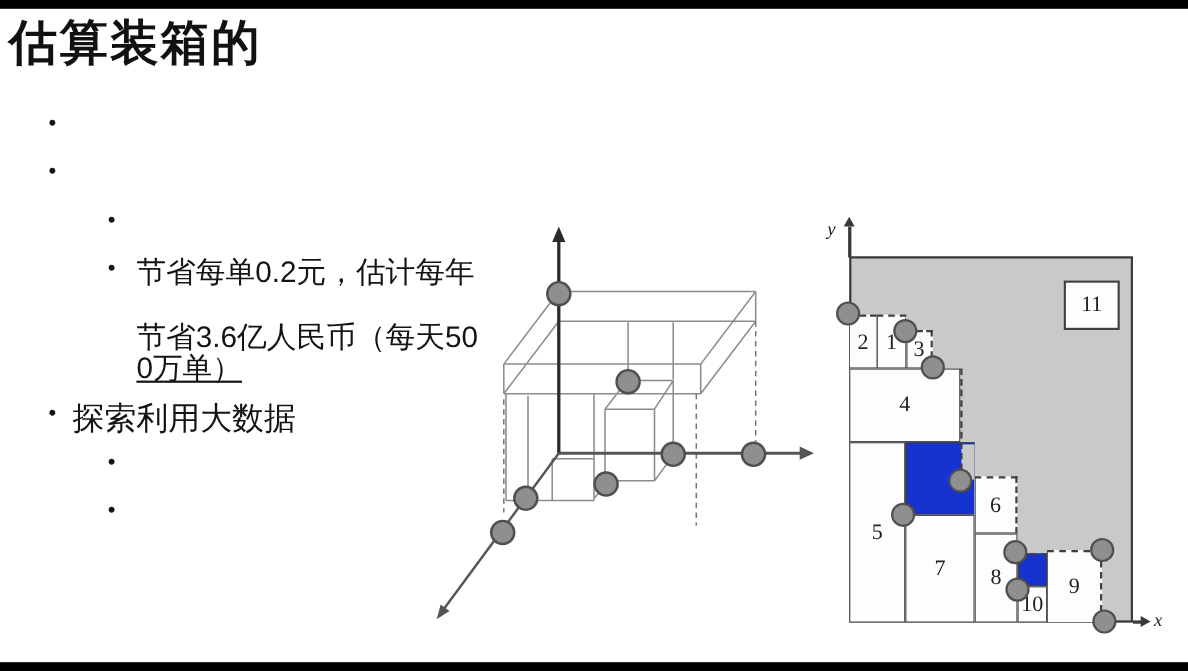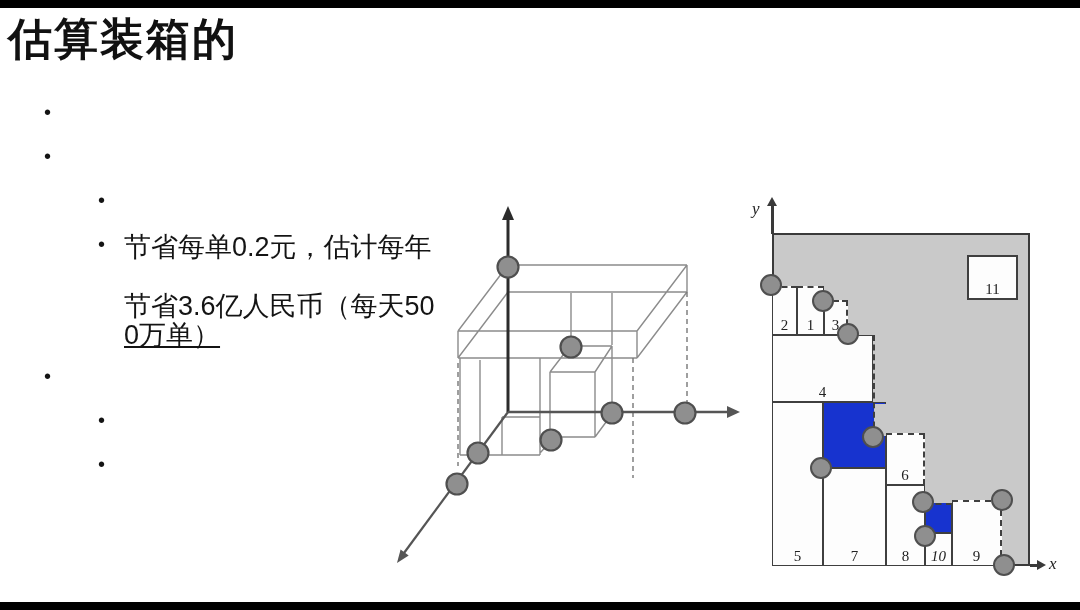--- a/index.html
+++ b/index.html
@@ -15,22 +15,22 @@
   .bullet-row.lvl2{left:124px;font-size:27px;}
   .marker{position:absolute;font-size:20px;top:4px;}
   .lvl1 > .marker{left:-22px;}
   .lvl2 > .marker{left:-26px;}
   
   #fig3d{position:absolute;left:0;top:0;pointer-events:none;}
   
   #packing{position:absolute;left:0;top:0;width:1080px;height:610px;pointer-events:none;}
   .pcontainer{position:absolute;background:#c9c9c9;border:2.5px solid #3a3a3a;box-sizing:border-box;}
   .pbox{position:absolute;background:#fdfdfd;border:1.6px solid #3f3f3f;box-sizing:border-box;
-        display:flex;align-items:flex-end;justify-content:center;
-        font-family:"Liberation Serif","DejaVu Serif",serif;font-size:15px;color:#222;}
+        display:flex;align-items:center;justify-content:center;
+        font-family:"Liberation Serif","DejaVu Serif",serif;font-size:20px;color:#222;}
   .pbox.d-top{border-top:2px dashed #3f3f3f;}
   .pbox.d-right{border-right:2px dashed #3f3f3f;}
   .pbox.thick{border-width:2.5px;}
   .pbox.borderless{border:none;}
   .vdash{position:absolute;width:0;border-left:2px dashed #3f3f3f;}
   .pdot{position:absolute;width:18px;height:18px;border-radius:50%;border:2.5px solid #4f4f4f;}
   .axis-label{position:absolute;font-family:"Liberation Serif","DejaVu Serif",serif;
               font-style:italic;font-size:17px;color:#222;}
   .axis-line{position:absolute;background:#3a3a3a;}
   .tri-up{position:absolute;width:0;height:0;border-left:5px solid transparent;
@@ -46,21 +46,21 @@
 
 <div class="title">估算装箱的</div>
 
 <div id="bullet-list">
     <div class="bullet-row lvl1" style="top: 97px;"><span class="marker">•</span></div>
     <div class="bullet-row lvl1" style="top: 141px;"><span class="marker">•</span></div>
     <div class="bullet-row lvl2" style="top: 185px;"><span class="marker">•</span></div>
     <div class="bullet-row lvl2" style="top: 229px;"><span class="marker">•</span><span>节省每单0.2元，估计每年</span></div>
     <div class="bullet-row lvl2" style="top: 288px;"><span>节省3.6亿人民币（每天50</span></div>
     <div class="bullet-row lvl2" style="top: 317px; text-decoration: underline;"><span>0万单）</span></div>
-    <div class="bullet-row lvl1" style="top: 361px;"><span class="marker">•</span></div>
+    <div class="bullet-row lvl1" style="top: 361px;"><span class="marker">•</span><span>探索利用大数据</span></div>
     <div class="bullet-row lvl2" style="top: 405px;"><span class="marker">•</span></div>
     <div class="bullet-row lvl2" style="top: 449px;"><span class="marker">•</span></div>
   </div>
 
 <svg id="fig3d" width="1080" height="610" viewBox="0 0 1080 610">
 
   <g stroke="#8c8c8c" stroke-width="1.4" fill="none">
 
     <path d="M508,265 H687 M508,292 H687 M687,265 V292
              M508,265 L458,331 M508,292 L458,358
@@ -126,21 +126,21 @@
       <div class="pbox d-top d-right" style="left: 886px; top: 433px; width: 39px; height: 52px;">
         <span>6</span>
       </div>
       <div class="pbox" style="left: 823px; top: 468px; width: 63px; height: 98px;">
         <span>7</span>
       </div>
       <div class="pbox" style="left: 886px; top: 485px; width: 39px; height: 81px;">
         <span>8</span>
       </div>
       <div class="pbox d-top" style="left: 925px; top: 503px; width: 27px; height: 30px; background: rgb(23, 51, 207);"></div>
-      <div class="pbox" style="left: 925px; top: 533px; width: 27px; height: 33px; font-style: italic;">
+      <div class="pbox" style="left: 925px; top: 533px; width: 27px; height: 33px;">
         <span>10</span>
       </div>
       <div class="pbox d-top d-right" style="left: 952px; top: 500px; width: 50px; height: 66px;">
         <span>9</span>
       </div>
     </div>
   <div id="psegs">
       <div class="vdash" style="left: 873px; top: 335px; height: 102px;"></div>
     </div>
   <div id="pdots">

